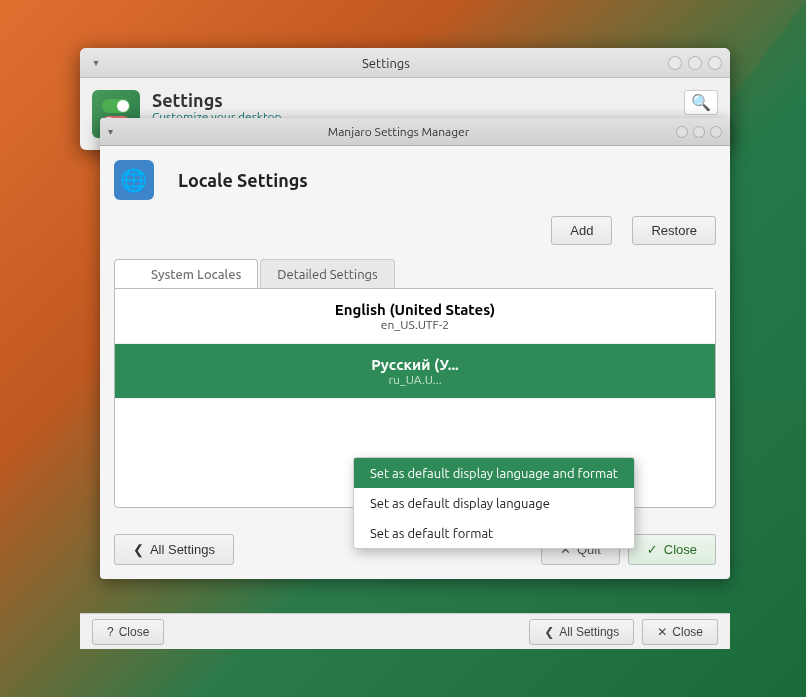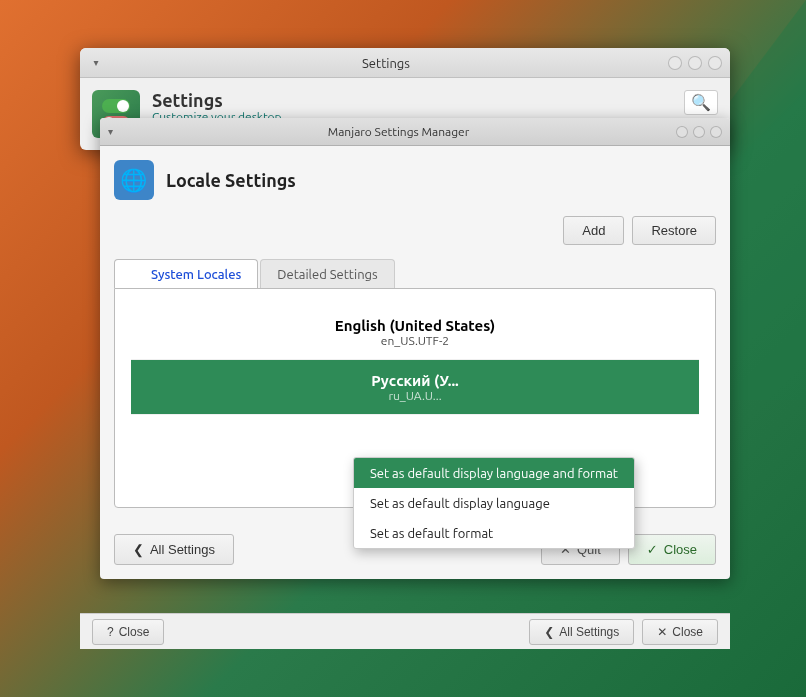--- a/index.html
+++ b/index.html
@@ -211,25 +211,26 @@
       background: #3d85c8;
       border-radius: 6px;
       display: flex; align-items: center; justify-content: center;
       font-size: 22px;
     }
 
     .locale-title {
       font-size: 18px;
       font-weight: 600;
       color: #222;
+      margin-left: 12px;
     }
 
     .action-buttons {
       display: flex;
-      gap: 8px;
+      gap: 20px;
       justify-content: flex-end;
       margin-bottom: 14px;
     }
 
     .action-btn {
       padding: 6px 18px;
       border: 1px solid #bbb;
       border-radius: 3px;
       background: linear-gradient(to bottom, #f5f5f5, #e8e8e8);
       font-size: 13px;
@@ -249,32 +250,32 @@
       border: 1px solid #ccc;
       border-bottom: none;
       border-radius: 4px 4px 0 0;
       background: #e8e8e8;
       color: #555;
       margin-right: 2px;
     }
 
     .tab.active {
       background: white;
-      color: #1d4ed8;
+      color: #737373;
       font-weight: 500;
       border-color: #bbb;
       padding-left: 36px;
     }
 
     .tab-content {
       border: 1px solid #bbb;
       background: white;
       border-radius: 0 4px 4px 4px;
       min-height: 220px;
-      padding: 16px;
+      padding: 0;
       position: relative;
     }
 
     .locale-list {
       padding: 0;
     }
 
     .locale-item {
       padding: 12px 16px;
       border-bottom: 1px solid #f0f0f0;

